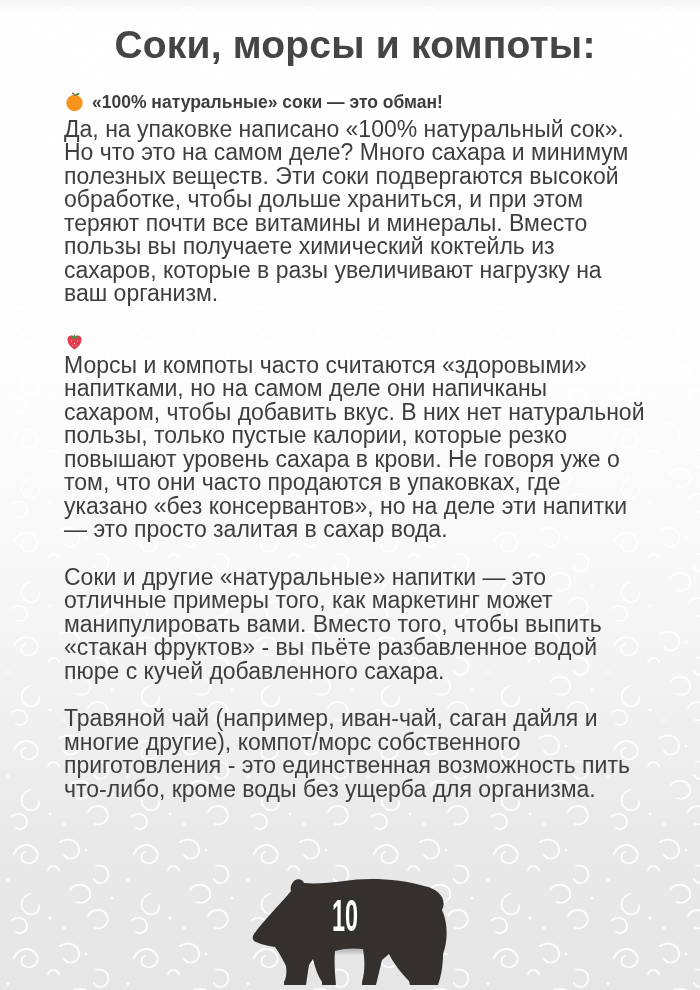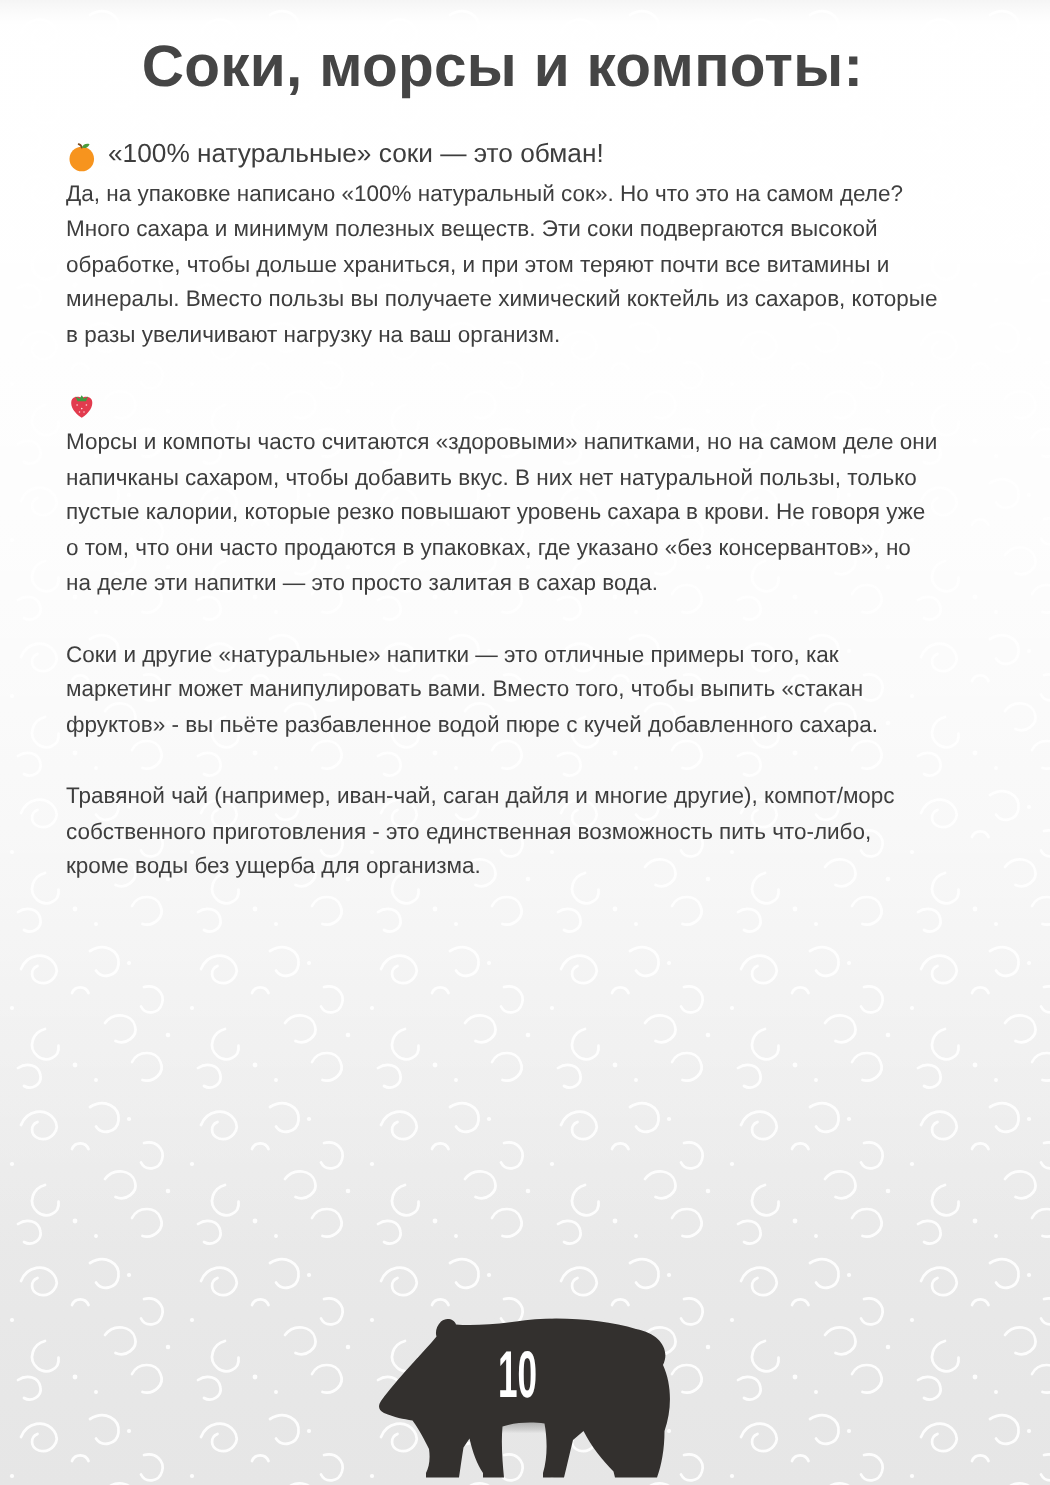--- a/index.html
+++ b/index.html
@@ -19,38 +19,38 @@
     position:absolute; inset:0; z-index:2;
     background:linear-gradient(180deg,
       rgba(255,255,255,.55) 0px,
       rgba(255,255,255,.97) 16px,
       rgba(255,255,255,.96) 160px,
       rgba(255,255,255,.82) 360px,
       rgba(255,255,255,.55) 560px,
       rgba(255,255,255,.22) 720px,
       rgba(255,255,255,0) 840px);
   }
-  .content { position:absolute; left:44px; top:0; width:582px; z-index:4; }
+  .content { position:absolute; left:64px; top:0; width:582px; z-index:4; }
   h1.title {
     margin:21px 0 0; text-align:center;
     font-size:39px; line-height:47px; font-weight:800;
     color:#454545; letter-spacing:.2px;
   }
   .t-line { display:block; }
   section { margin-top:23px; }
   section.gap { margin-top:24px; }
   .sec-head {
-    display:flex; align-items:flex-end; gap:7px;
-    font-size:17.5px; line-height:23.5px; font-weight:400; color:#3d3d3d;
+    display:flex; align-items:flex-start; gap:7px;
+    font-size:17.5px; line-height:23.5px; font-weight:700; color:#3d3d3d;
   }
   .icon { flex:0 0 auto; width:21px; height:21px; }
   .icon svg { display:block; }
   .para {
     margin:3px 0 0;
-    font-size:15px; line-height:23.5px; font-weight:500; color:#3e3e3e;
+    font-size:23px; line-height:23.5px; font-weight:500; color:#3e3e3e;
   }
   .para.second { margin-top:24px; }
   .bear-wrap { position:absolute; left:252px; top:878px; z-index:3; }
   .bear-shadow {
     position:absolute; left:246px; top:936px; width:212px; height:22px; z-index:2;
     background:radial-gradient(ellipse closest-side at 50% 50%,
       rgba(70,70,70,.40), rgba(90,90,90,.16) 55%, rgba(120,120,120,0) 78%);
   }
 </style>
 </head>

